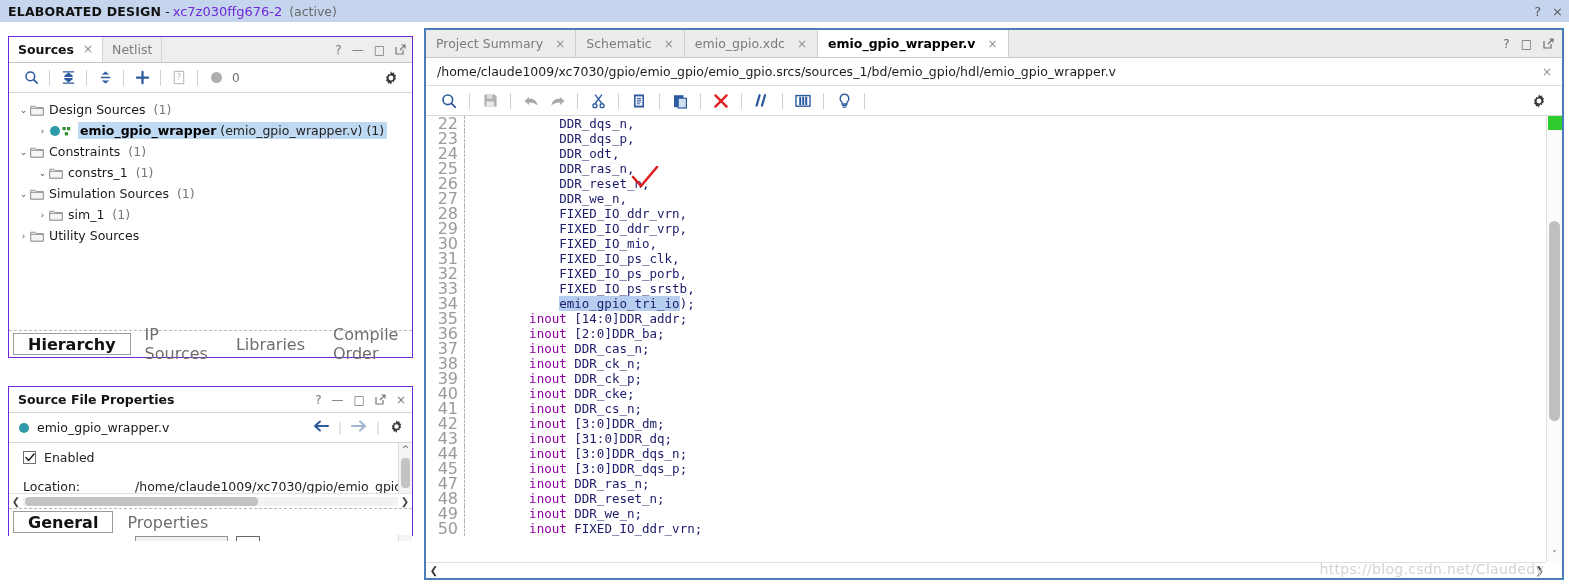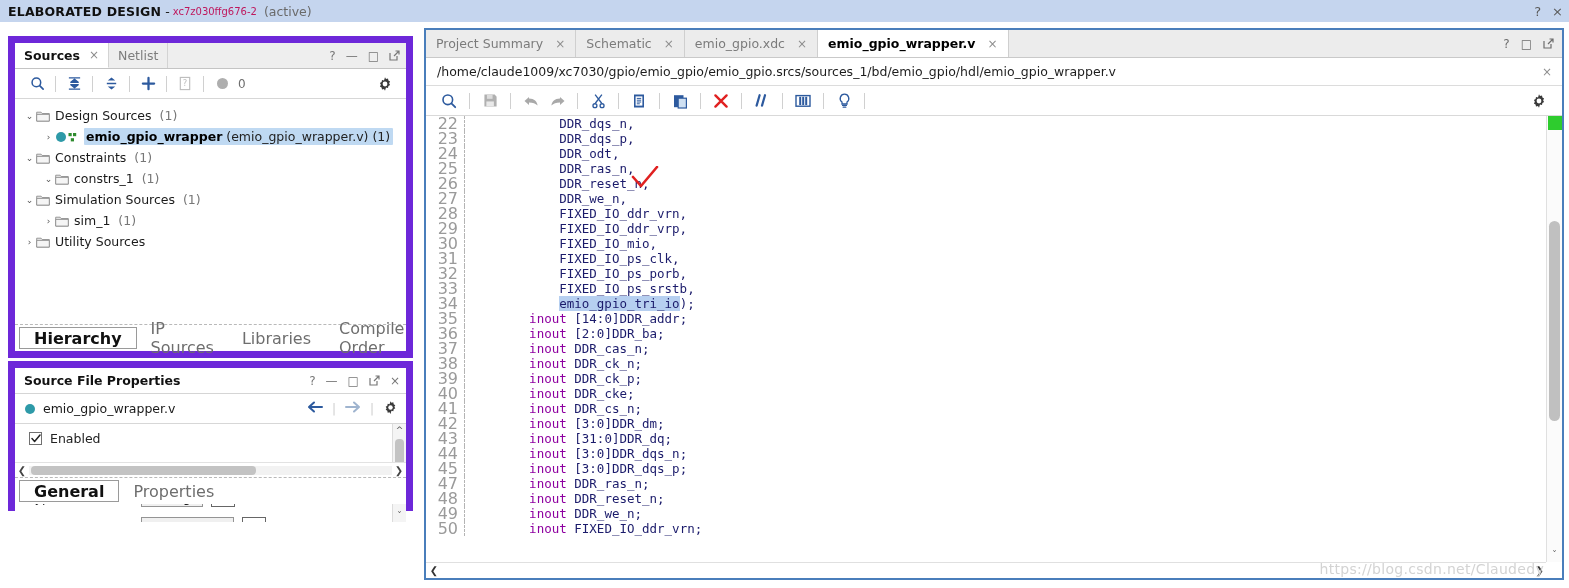--- a/index.html
+++ b/index.html
@@ -18,33 +18,33 @@
   .banner {
     position: absolute; left: 0; top: 0; width: 1569px; height: 22px;
     background: #c5d5ee;
     display: flex; align-items: center; text-align: center;
   }
   .banner-title {
     font-size: 12.5px; font-weight: bold; color: #111; margin-left: 8px;
     letter-spacing: .2px;
   }
   .banner-dash { font-size: 12.5px; color: #222; margin-left: 4px; }
-  .banner-dev { font-size: 10px; color: #be185d; margin-left: 3px; }
+  .banner-dev { font-size: 13px; color: #6d28d9; margin-left: 3px; }
   .banner-active { font-size: 12.5px; color: #6a6a6a; margin-left: 7px; }
   .banner-ctrls {
     position: absolute; right: 6px; top: 0; height: 22px;
     display: flex; align-items: center; gap: 11px;
   }
   .banner-ctrls span { color: #5a5a5a; font-size: 13px; line-height: 1; }
 
   
   .left-col { position: absolute; left: 0; top: 22px; width: 420px; height: 566px; background:#fff; }
 
   
-  .panel { border: 7px solid #6d28d9; background: #fff; }
+  .panel { border: 1px solid #6d28d9; background: #fff; }
   #sources-panel {
     position: absolute; left: 8px; top: 14px; width: 405px; height: 322px;
   }
   .tabrow {
     height: 26px; background: #eeeeee; display: flex; align-items: stretch;
     border-bottom: 1px solid #c4c4c4; position: relative;
   }
   .ptab {
     display: flex; align-items: center; padding: 0 9px; font-size: 12.5px;
     color: #7d7d7d; border-right: 1px solid #d3d3d3; background: #eeeeee;
@@ -86,21 +86,21 @@
   
   .btabs {
     position: absolute; left: 0; bottom: 0; width: 100%; height: 27px;
     border-top: 1px dashed #b9b9b9; display: flex; align-items: stretch;
     background: #fff; padding-left: 4px;
   }
   .btab { display:flex; align-items:center; padding: 0 14px; font-size: 16px; color: #6e6e6e; }
   .btab.active { color: #111; font-weight: bold; border: 1px solid #9a9a9a; background: #fff; margin: 2px 0; }
 
   
-  #props-panel { position: absolute; left: 8px; top: 339px; width: 405px; height: 150px; }
+  #props-panel { position: absolute; left: 8px; top: 364px; width: 405px; height: 150px; }
   .props-head {
     height: 26px; background: #fff; display: flex; align-items: center;
     border-bottom: 1px solid #d5d5d5; position: relative;
   }
   .props-title { font-size: 12.5px; font-weight: bold; color: #111; margin-left: 9px; }
   .props-sub {
     height: 30px; display: flex; align-items: center; border-bottom: 1px solid #d7d7d7;
     position: relative; background: #fff;
   }
   .teal-dot { width: 10px; height: 10px; border-radius: 50%; background: #2e9aa8; margin-left: 10px; }

